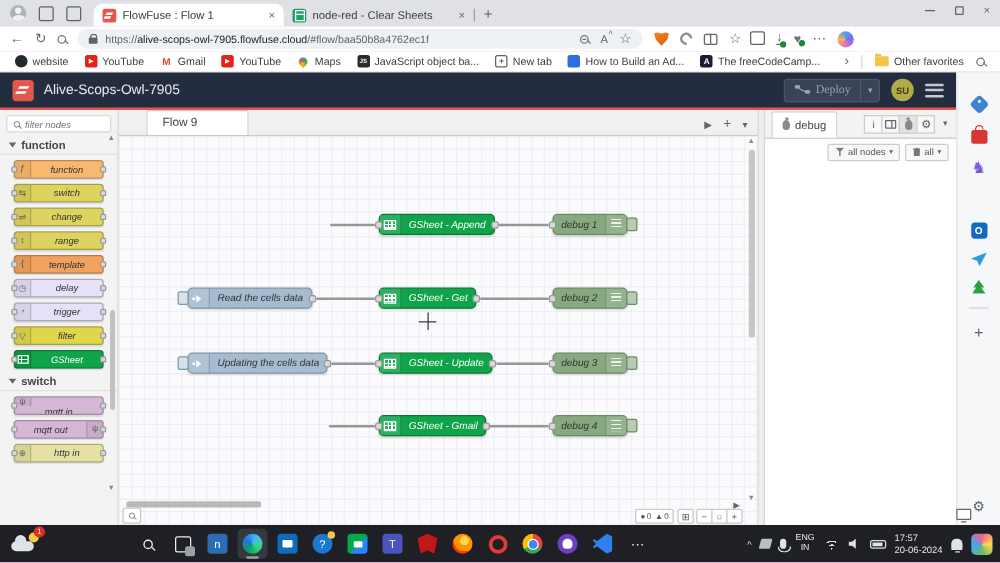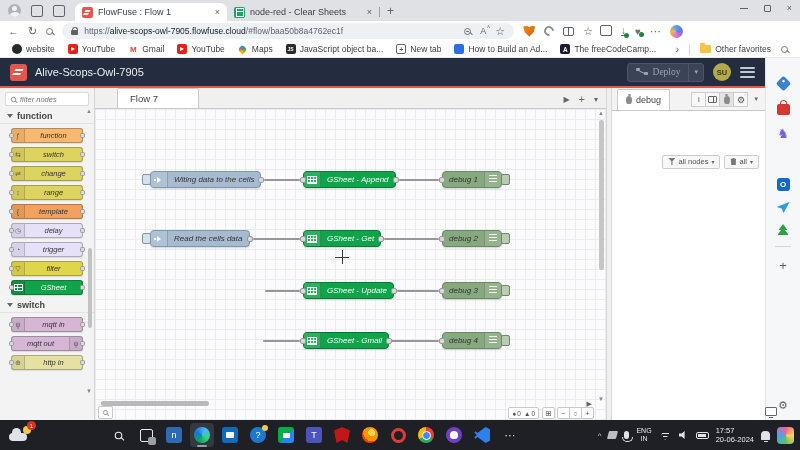--- a/index.html
+++ b/index.html
@@ -170,21 +170,21 @@
   .sb-tab { height:21px; background:#fff; border:1px solid #c9c9c9; border-bottom:none; border-radius:2px 2px 0 0; display:flex; align-items:center; gap:4px; padding:0 8px; font-size:9px; color:#444; }
   .bug-ic { width:6px; height:8px; background:#8a8a8a; border-radius:50% 50% 45% 45%; position:relative; }
   .bug-ic::before { content:""; position:absolute; top:-2px; left:1.5px; width:3px; height:2px; border-radius:50%; background:#8a8a8a; }
   .sb-btns { margin-left:auto; display:flex; margin-bottom:3px; }
   .sb-btn { width:15px; height:15px; border:1px solid #ccc; background:#f8f8f8; display:flex; align-items:center; justify-content:center; font-size:8px; color:#555; margin-left:-1px; }
   .sb-btn.active { background:#e3e3e3; }
   .book-ic { width:9px; height:7px; border:1px solid #666; border-radius:1px; position:relative; }
   .book-ic::after { content:""; position:absolute; left:3.5px; top:0; bottom:0; width:1px; background:#666; }
   .gear-ic { font-size:9px; color:#555; font-style:normal; }
   .sb-caret { font-size:7px; color:#666; margin:0 2px 7px 6px; }
-  .sb-filter { height:21px; display:flex; justify-content:flex-end; align-items:center; gap:4px; padding:0 6px; flex:0 0 auto;margin-top:40px; }
+  .sb-filter { height:21px; display:flex; justify-content:flex-end; align-items:center; gap:4px; padding:0 6px; flex:0 0 auto; }
   .sbf-btn { height:14px; border:1px solid #ccc; border-radius:2px; background:#f8f8f8; display:flex; align-items:center; gap:3px; padding:0 5px; font-size:7.5px; color:#555; }
   .funnel { width:7px; height:7px; background:#777; clip-path:polygon(0 0,100% 0,58% 45%,58% 100%,42% 100%,42% 45%); }
   .trash { width:6px; height:7px; background:#777; clip-path:polygon(35% 0,65% 0,65% 10%,100% 10%,100% 22%,92% 22%,88% 100%,12% 100%,8% 22%,0 22%,0 10%,35% 10%); }
   .sbf-caret { font-size:6px; color:#666; }
   .sb-body { flex:1; background:#fff; }
 
   
   .edge-strip { flex:1; background:#f5f7f9; border-left:1px solid #e1e3e6; position:relative; display:flex; flex-direction:column; align-items:center; padding-top:19px; gap:11px; }
   .es { width:15px; height:15px; display:flex; align-items:center; justify-content:center; font-size:10px; flex:0 0 auto; }
   .es-coupon { width:13px; height:13px; background:#3b82d0; border-radius:3px; transform:rotate(45deg) scale(.85); position:relative; }
@@ -442,21 +442,21 @@
                   <i></i>
                 </span>
                 <span class="pnl">GSheet</span>
                 <span class="pport l"></span>
                 <span class="pport r"></span>
               </div>
               <div class="pcat">
                 <span class="pcaret"></span>
                 <span>switch</span>
               </div>
-              <div class="pnode" style="background: rgb(213, 183, 213);">
+              <div class="pnode" style="background: rgb(213, 183, 213); flex-direction: column;">
                 <span class="pni left">ψ</span>
                 <span class="pnl">mqtt in</span>
                 <span class="pport l"></span>
                 <span class="pport r"></span>
               </div>
               <div class="pnode" style="background: rgb(213, 183, 213);">
                 <span class="pnl">mqtt out</span>
                 <span class="pni right">ψ</span>
                 <span class="pport l"></span>
                 <span class="pport r"></span>
@@ -469,39 +469,30 @@
               </div>
             </div>
           <span class="pscroll-up">▲</span>
           <span class="pscroll-dn">▼</span>
           <span class="pthumb"></span>
         </div>
 
         <div class="canvas-col">
           <div class="flowtabs">
             <div class="ftab">
-                <span>Flow 7</span>
+                <span>Flow 9</span>
               </div>
             <span class="ft-ctrls">
               <span>▶</span>
               <span style="font-size:11px;">+</span>
               <span>▾</span>
             </span>
           </div>
           <div class="canvas" id="canvas">
             <div id="flow-nodes">
-                <div class="fnode inject" style="left: 55px; top: 62px;">
-                  <span class="nbtn l"></span>
-                  <span class="nicon left">
-                    <span class="inj-bar"></span>
-                    <span class="inj-arrow"></span>
-                  </span>
-                  <span class="nlabel">Witing data to the cells</span>
-                  <span class="nport out"></span>
-                </div>
                 <div class="fnode gsheet" style="left: 208px; top: 62px;">
                   <span class="nport in"></span>
                   <span class="nicon left">
                     <span class="grid-ic"></span>
                   </span>
                   <span class="nlabel">GSheet - Append</span>
                   <span class="nport out"></span>
                 </div>
                 <div class="fnode debug" style="left: 347px; top: 62px;">
                   <span class="nport in"></span>
@@ -533,20 +524,29 @@
                 <div class="fnode debug" style="left: 347px; top: 121px;">
                   <span class="nport in"></span>
                   <span class="nlabel">debug 2</span>
                   <span class="nicon right">
                     <span class="lines-ic"></span>
                   </span>
                   <span class="nbtn r"></span>
                 </div>
                 <div class="wire" style="left: 158px; width: 47px; top: 129px;"></div>
                 <div class="wire" style="left: 289px; width: 55px; top: 129px;"></div>
+                <div class="fnode inject" style="left: 55px; top: 173px;">
+                  <span class="nbtn l"></span>
+                  <span class="nicon left">
+                    <span class="inj-bar"></span>
+                    <span class="inj-arrow"></span>
+                  </span>
+                  <span class="nlabel">Updating the cells data</span>
+                  <span class="nport out"></span>
+                </div>
                 <div class="fnode gsheet" style="left: 208px; top: 173px;">
                   <span class="nport in"></span>
                   <span class="nicon left">
                     <span class="grid-ic"></span>
                   </span>
                   <span class="nlabel">GSheet - Update</span>
                   <span class="nport out"></span>
                 </div>
                 <div class="fnode debug" style="left: 347px; top: 173px;">
                   <span class="nport in"></span>

